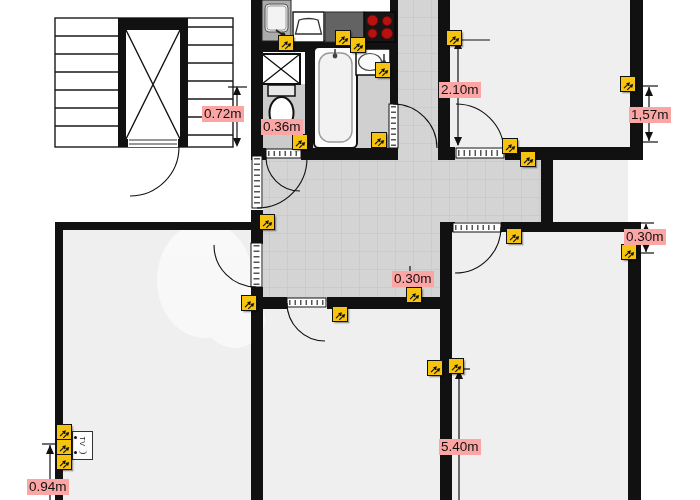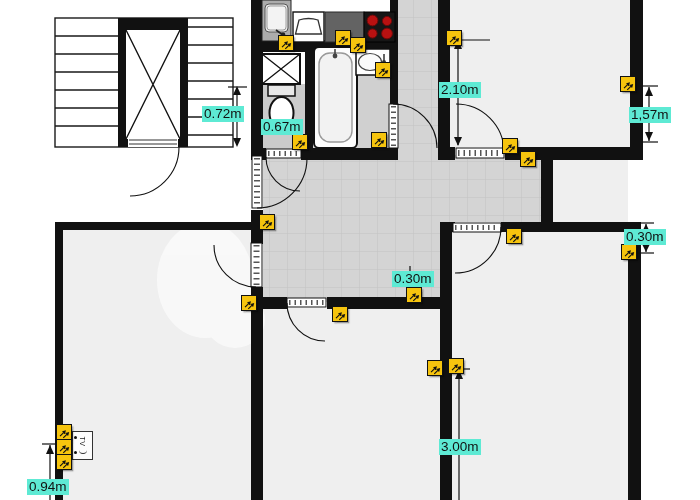--- a/index.html
+++ b/index.html
@@ -1,19 +1,19 @@
 <!DOCTYPE html>
 <html><head>
 <meta charset="utf-8">
 <style>
   html,body{margin:0;padding:0;background:#ffffff;}
   #plan{position:relative;width:700px;height:500px;background:#ffffff;overflow:hidden;
         font-family:"Liberation Sans", sans-serif;}
   #plan svg.base{position:absolute;left:0;top:0;}
-  .dim-label{position:absolute;font-size:13.5px;color:#111;background:#5eead4;
+  .dim-label{position:absolute;font-size:13.5px;color:#111;background:#fca5a5;
              padding:0 2px;line-height:1.15;white-space:nowrap;z-index:6;}
   .marker{position:absolute;width:16px;height:16px;background:#f6c40e;border:1.6px solid #111;
           box-sizing:border-box;z-index:5;box-shadow:1.5px 1.5px 1.5px rgba(0,0,0,.35);
           display:flex;align-items:center;justify-content:center;}
   .marker svg{display:block;}
   #tv-socket{position:absolute;left:72px;top:431px;width:21px;height:29px;background:#fdfdfd;
              border:1.6px solid #333;box-sizing:border-box;z-index:4;
              display:flex;flex-direction:column;align-items:center;justify-content:center;}
   #tv-socket .tv-text{font-size:7px;color:#222;transform:rotate(90deg);letter-spacing:.5px;line-height:1;}
   #tv-socket .tv-curve{width:8px;height:7px;border:none;border-bottom:1.5px solid #333;
@@ -216,26 +216,26 @@
     <line x1="459" y1="370" x2="459" y2="500"></line>
     <polygon points="459,370 455,379 463,379" stroke="none"></polygon>
 
     <line x1="42" y1="444" x2="58" y2="444"></line>
     <line x1="50" y1="445" x2="50" y2="500"></line>
     <polygon points="50,445 46,454 54,454" stroke="none"></polygon>
   </g>
 </svg>
 
 <div class="dim-label" style="left:202px;top:106px;">0.72m</div>
-<div class="dim-label" style="left:261px;top:119px;">0.67m</div>
+<div class="dim-label" style="left:261px;top:119px;">0.36m</div>
 <div class="dim-label" style="left:439px;top:82px;">2.10m</div>
 <div class="dim-label" style="left:629px;top:107px;">1,57m</div>
 <div class="dim-label" style="left:392px;top:271px;">0.30m</div>
 <div class="dim-label" style="left:624px;top:229px;">0.30m</div>
-<div class="dim-label" style="left:439px;top:439px;">3.00m</div>
+<div class="dim-label" style="left:439px;top:439px;">5.40m</div>
 <div class="dim-label" style="left:27px;top:479px;">0.94m</div>
 
 <div id="tv-socket">
   <span class="dots">
         <i></i>
         <i></i>
       </span>
   <span class="tv-text">TV</span>
   <span class="tv-curve"></span>
 </div>

